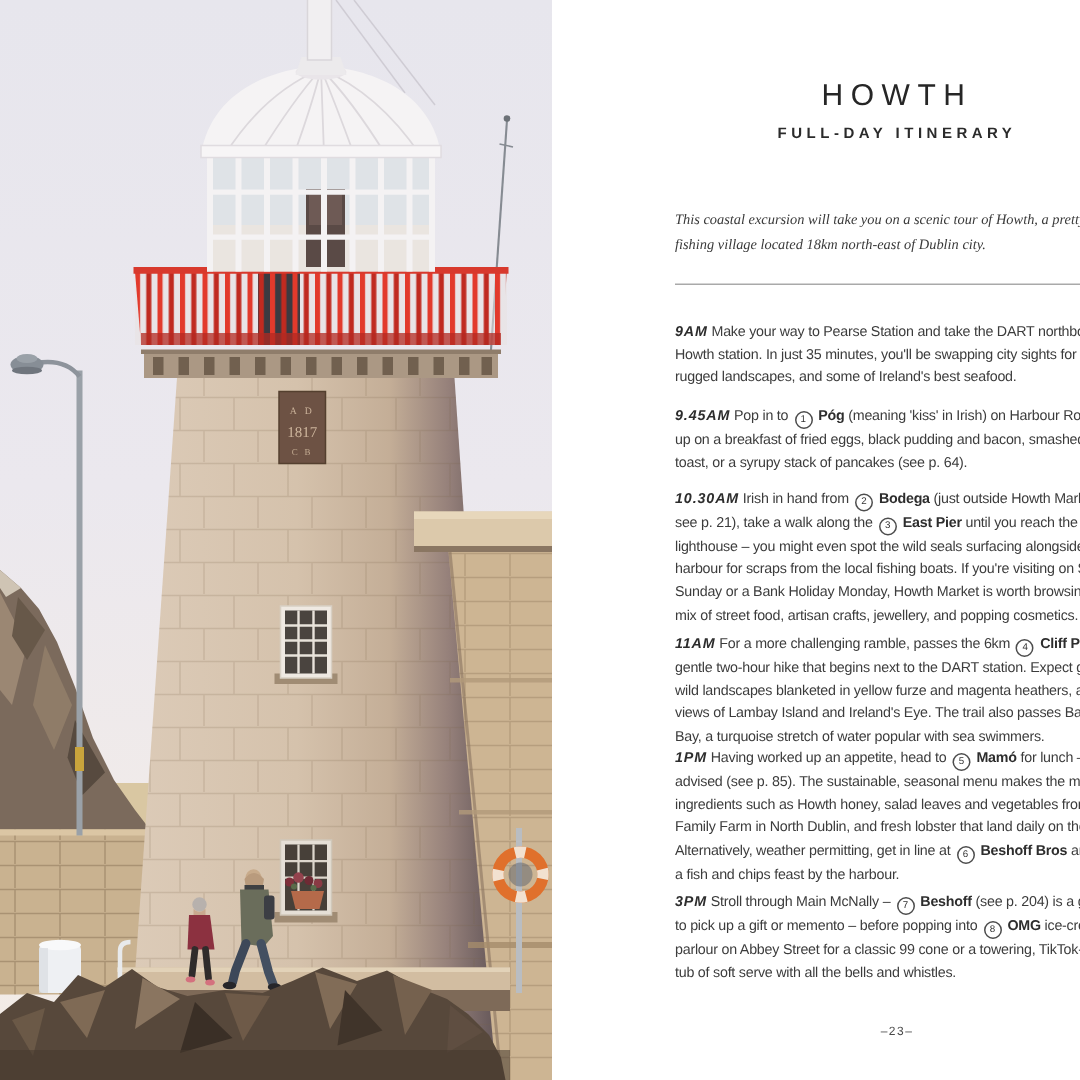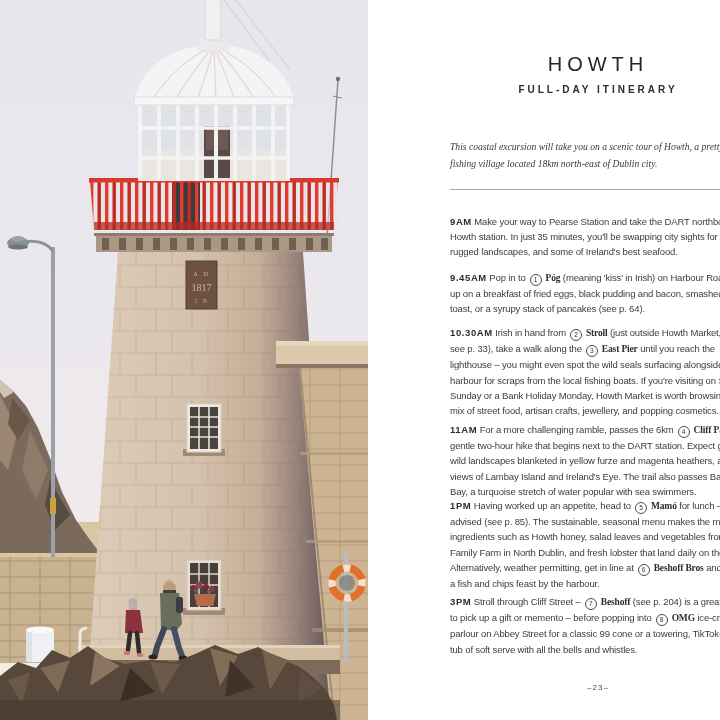--- a/index.html
+++ b/index.html
@@ -11,22 +11,22 @@
   .rp-subtitle{position:absolute;left:450px;top:84px;width:296px;text-align:center;
                font-size:10px;font-weight:700;letter-spacing:3px;color:#2b2b2b;}
   #intro{position:absolute;left:450px;top:139px;width:400px;
          font-family:"Liberation Serif",serif;font-style:italic;font-size:9.6px;
          line-height:16.5px;color:#3a3a3a;}
   #intro .line{white-space:nowrap;}
   .rule{position:absolute;left:450px;top:189px;width:270px;height:1px;background:#a9a9a9;}
   .para{position:absolute;left:450px;width:400px;font-size:9.5px;letter-spacing:-0.15px;
         line-height:15.2px;color:#3c3c3c;}
   .para .line{white-space:nowrap;}
-  .time{font-weight:700;letter-spacing:0.6px;color:#2d2d2d;}
-  .bold{font-weight:700;color:#2d2d2d;font-family:Liberation Serif, serif;}
+  .time{font-weight:700;letter-spacing:0.6px;color:#2d2d2d;font-style:italic;}
+  .bold{font-weight:700;color:#2d2d2d;}
   .circ{display:inline-block;width:10px;height:10px;line-height:10px;text-align:center;
         border:1px solid #4d4d4d;border-radius:50%;font-size:6.5px;letter-spacing:0;
         vertical-align:-1px;margin:0 1.5px;color:#333;}
   .pagenum{position:absolute;left:450px;top:683px;width:296px;text-align:center;
            font-size:8px;letter-spacing:1px;color:#4a4a4a;}
   
   #photo{position:absolute;left:0;top:0;width:368px;height:720px;}
 </style>
 </head>
 <body>
@@ -259,22 +259,22 @@
         <div class="line"><span class="time">9AM</span><span> Make your way to Pearse Station and take the DART northbound to</span></div>
         <div class="line"><span>Howth station. In just 35 minutes, you'll be swapping city sights for sea air,</span></div>
         <div class="line"><span>rugged landscapes, and some of Ireland's best seafood.</span></div>
       </div>
       <div class="para" style="top: 270px;">
         <div class="line"><span class="time">9.45AM</span><span> Pop in to </span><span class="circ">1</span><span> </span><span class="bold">Póg</span><span> (meaning 'kiss' in Irish) on Harbour Road to fill</span></div>
         <div class="line"><span>up on a breakfast of fried eggs, black pudding and bacon, smashed avocado</span></div>
         <div class="line"><span>toast, or a syrupy stack of pancakes (see p. 64).</span></div>
       </div>
       <div class="para" style="top: 325px;">
-        <div class="line"><span class="time">10.30AM</span><span> Irish in hand from </span><span class="circ">2</span><span> </span><span class="bold">Stroll</span><span> (just outside Howth Market,</span></div>
-        <div class="line"><span>see p. 33), take a walk along the </span><span class="circ">3</span><span> </span><span class="bold">East Pier</span><span> until you reach the</span></div>
+        <div class="line"><span class="time">10.30AM</span><span> Irish in hand from </span><span class="circ">2</span><span> </span><span class="bold">Bodega</span><span> (just outside Howth Market,</span></div>
+        <div class="line"><span>see p. 21), take a walk along the </span><span class="circ">3</span><span> </span><span class="bold">East Pier</span><span> until you reach the</span></div>
         <div class="line"><span>lighthouse – you might even spot the wild seals surfacing alongside the</span></div>
         <div class="line"><span>harbour for scraps from the local fishing boats. If you're visiting on Saturday,</span></div>
         <div class="line"><span>Sunday or a Bank Holiday Monday, Howth Market is worth browsing with its</span></div>
         <div class="line"><span>mix of street food, artisan crafts, jewellery, and popping cosmetics.</span></div>
       </div>
       <div class="para" style="top: 422px;">
         <div class="line"><span class="time">11AM</span><span> For a more challenging ramble, passes the 6km </span><span class="circ">4</span><span> </span><span class="bold">Cliff Path Loop</span></div>
         <div class="line"><span>gentle two-hour hike that begins next to the DART station. Expect green</span></div>
         <div class="line"><span>wild landscapes blanketed in yellow furze and magenta heathers, as well as</span></div>
         <div class="line"><span>views of Lambay Island and Ireland's Eye. The trail also passes Balscadden</span></div>
@@ -282,21 +282,21 @@
       </div>
       <div class="para" style="top: 498px;">
         <div class="line"><span class="time">1PM</span><span> Having worked up an appetite, head to </span><span class="circ">5</span><span> </span><span class="bold">Mamó</span><span> for lunch – booking</span></div>
         <div class="line"><span>advised (see p. 85). The sustainable, seasonal menu makes the most of</span></div>
         <div class="line"><span>ingredients such as Howth honey, salad leaves and vegetables from McNally</span></div>
         <div class="line"><span>Family Farm in North Dublin, and fresh lobster that land daily on the pier.</span></div>
         <div class="line"><span>Alternatively, weather permitting, get in line at </span><span class="circ">6</span><span> </span><span class="bold">Beshoff Bros</span><span> and enjoy</span></div>
         <div class="line"><span>a fish and chips feast by the harbour.</span></div>
       </div>
       <div class="para" style="top: 594px;">
-        <div class="line"><span class="time">3PM</span><span> Stroll through Cliff Street – </span><span class="circ">7</span><span> </span><span class="bold">Beshoff</span><span> (see p. 204) is a great place</span></div>
+        <div class="line"><span class="time">3PM</span><span> Stroll through Main McNally – </span><span class="circ">7</span><span> </span><span class="bold">Beshoff</span><span> (see p. 204) is a great place</span></div>
         <div class="line"><span>to pick up a gift or memento – before popping into </span><span class="circ">8</span><span> </span><span class="bold">OMG</span><span> ice-cream</span></div>
         <div class="line"><span>parlour on Abbey Street for a classic 99 cone or a towering, TikTok-worthy</span></div>
         <div class="line"><span>tub of soft serve with all the bells and whistles.</span></div>
       </div>
     </div>
 <div class="pagenum">–23–</div>
 
 </div>
 
 </body></html>

